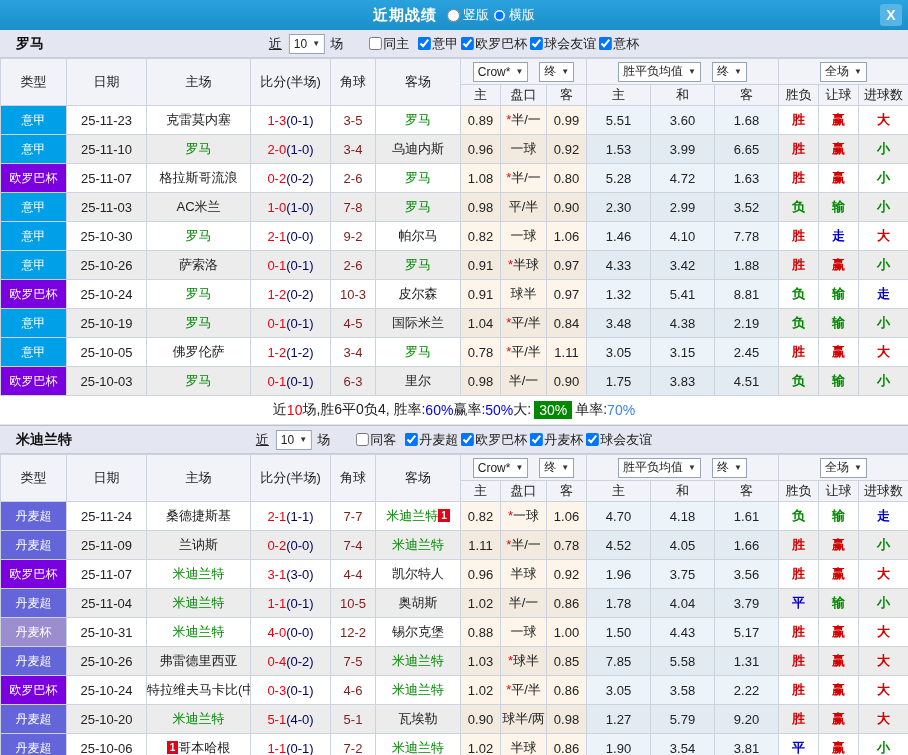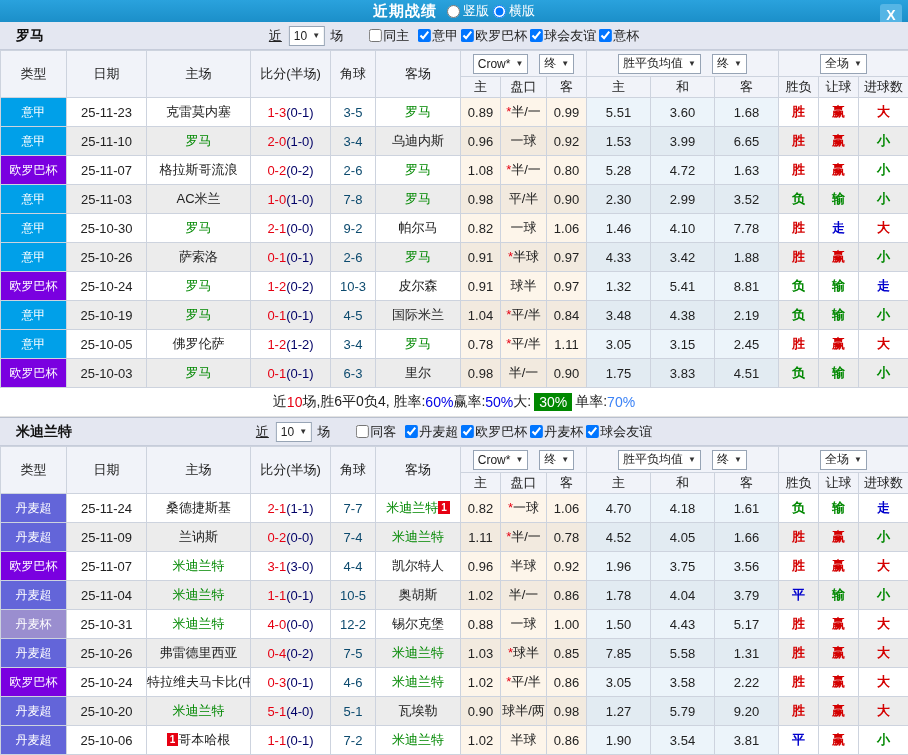--- a/index.html
+++ b/index.html
@@ -3,21 +3,21 @@
 <meta charset="utf-8">
 <style>
   html,body{margin:0;padding:0;}
   body{
     width:908px;height:755px;overflow:hidden;background:#fff;
     font-family:"Liberation Sans","DejaVu Sans",sans-serif;
     -webkit-font-smoothing:antialiased;
   }
   
   .titlebar{
-    position:relative;height:22px;
+    position:relative;height:30px;
     background:linear-gradient(#2aa2dd,#1b8fc9);
     display:flex;align-items:center;justify-content:center;
   }
   .title{color:#fff;font-weight:bold;font-size:15px;letter-spacing:1px;}
   .layout-radios{display:flex;align-items:center;margin-left:6px;}
   .radio-label{display:flex;align-items:center;color:#fff;font-size:13px;margin-left:4px;cursor:pointer;}
   .radio-label input{margin:0 3px 0 0;}
   .close-btn{
     position:absolute;right:6px;top:4px;width:22px;height:22px;
     background:#55b5e5;color:#fff;font-weight:bold;text-align:center;
@@ -56,21 +56,21 @@
   tr.odd  td{background:#fff;}
   tr.even td{background:#ececec;}
   td.c-league{color:#fff;font-size:12px;}
   tr.odd  td.c-odds{background:#fdf5ea;}
   tr.even td.c-odds{background:#f2eadf;}
   tr.odd  td.c-avg{background:#ecf4fa;}
   tr.even td.c-avg{background:#e2ebf2;}
   .focus{color:#008800;}
   .ft{color:#e60012;}
   .ht{color:#000066;}
-  td.c-corner{color:#0c4a6e;}
+  td.c-corner{color:#7f1d1d;}
   .star{color:#e60012;}
   .card{
     display:inline-block;background:#e60012;color:#fff;font-size:10px;
     line-height:13px;padding:0 3px;font-weight:bold;vertical-align:1px;
   }
   td.c-res span{font-weight:bold;}
   
   .summary{
     height:28px;display:flex;align-items:center;justify-content:center;
     font-size:14px;color:#222;background:#fff;border-bottom:1px solid #e3e3e3;

